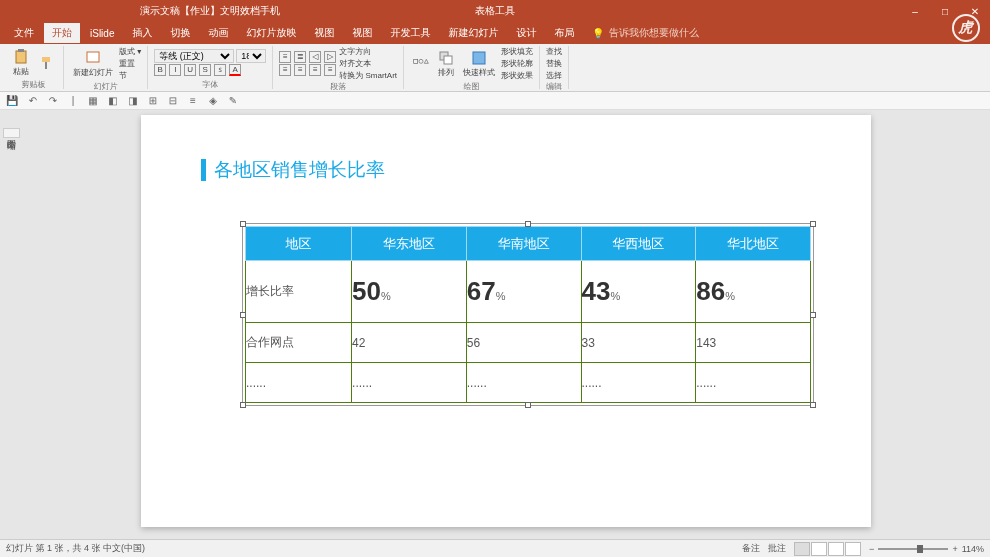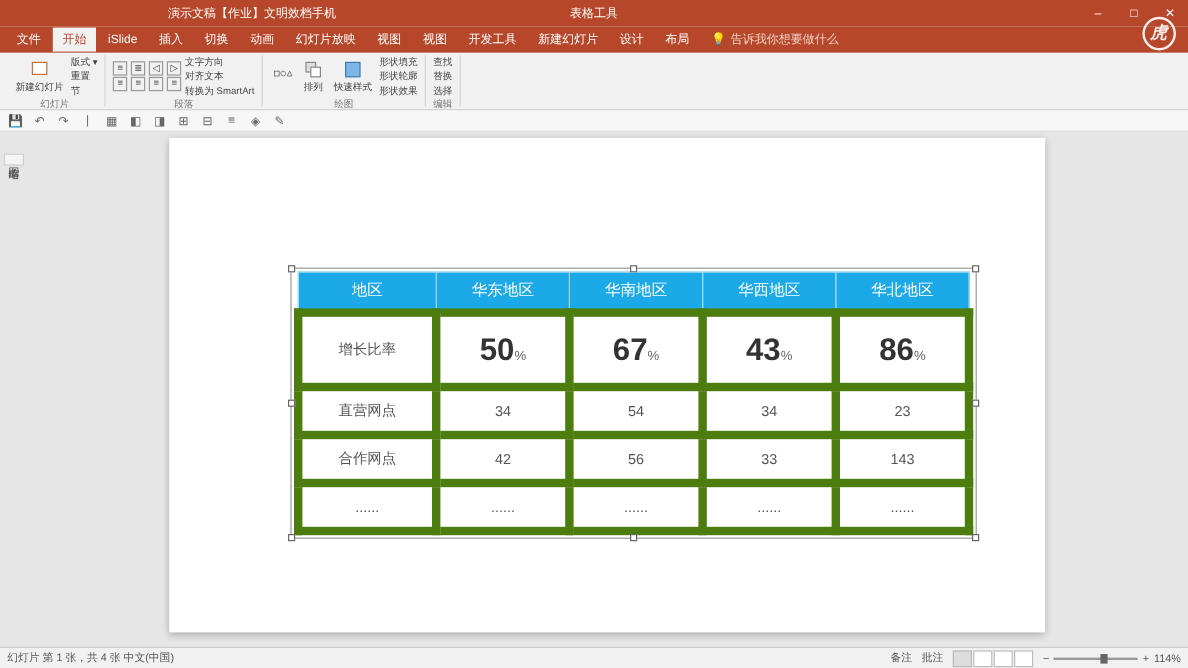--- a/index.html
+++ b/index.html
@@ -44,21 +44,21 @@
 
 .tablebox { position: absolute; top: 111px; left: 64px; right: 60px; margin-left: 40px; }
 .sel { position: absolute; inset: -3px; border: 1px solid #999; }
 .handle { position: absolute; width: 6px; height: 6px; background: #fff; border: 1px solid #666; }
 .handle.tl{top:-3px;left:-3px}.handle.tm{top:-3px;left:50%;margin-left:-3px}.handle.tr{top:-3px;right:-3px}
 .handle.ml{top:50%;left:-3px;margin-top:-3px}.handle.mr{top:50%;right:-3px;margin-top:-3px}
 .handle.bl{bottom:-3px;left:-3px}.handle.bm{bottom:-3px;left:50%;margin-left:-3px}.handle.br{bottom:-3px;right:-3px}
 
 table.data { width: 100%; border-collapse: collapse; }
 table.data th { background: #1ba9e8; color: #fff; font-weight: 400; height: 34px; font-size: 13px; border: 1px solid #9fd8f2; }
-table.data td { border: 7px solid #4d7c0f; text-align: center; height: 40px; font-size: 12px; color: #555; }
+table.data td { border: 1px solid #4d7c0f; text-align: left; height: 40px; font-size: 12px; color: #555; }
 table.data tr.big td { height: 62px; }
 .pct-big { font-size: 26px; font-weight: 600; color: #333; }
 .pct-unit { font-size: 11px; color: #666; }
 .hl { position: relative; display: inline-block; }
 .hl::before { content: ""; position: absolute; left: -10px; top: -6px; width: 42px; height: 28px; background: radial-gradient(circle, #ffe596 0%, #ffd94f 55%, rgba(255,217,79,0) 75%); border-radius: 50%; z-index: -1; }
 
 .statusbar { position: absolute; bottom: 0; left: 0; right: 0; height: 18px; background: #f1f1f1; border-top: 1px solid #ccc; display: flex; align-items: center; font-size: 9px; color: #555; padding: 3px 6px; justify-content: space-between; }
 .statusbar .right { display: flex; align-items: center; gap: 8px; }
 .viewbtns { display: flex; gap: 1px; }
 .viewbtns span { width: 16px; height: 14px; border: 1px solid #bbb; background: #fff; cursor: pointer; }
@@ -103,31 +103,68 @@
       <span>💡</span>
       <span>告诉我你想要做什么</span>
     </span>
   </div>
 
 <div class="ribbon">
   <div class="group">
     <div class="group-body">
       <div class="btn">
         <svg viewBox="0 0 16 16">
+            <rect x="3" y="2" width="10" height="12" fill="#f2c475" stroke="#a87b2d"></rect>
+            <rect x="5" y="0" width="6" height="3" fill="#888"></rect>
+          </svg>
+        <span class="small">粘贴</span>
+      </div>
+      <div class="btn">
+        <svg viewBox="0 0 16 16">
+            <rect x="4" y="2" width="8" height="5" fill="#f2c475"></rect>
+            <rect x="7" y="7" width="2" height="7" fill="#888"></rect>
+          </svg>
+      </div>
+    </div>
+    <div class="group-label">剪贴板</div>
+  </div>
+  <div class="group">
+    <div class="group-body">
+      <div class="btn">
+        <svg viewBox="0 0 16 16">
             <rect x="2" y="2" width="12" height="10" fill="#fff" stroke="#c96f3a"></rect>
           </svg>
         <span class="small">新建幻灯片</span>
       </div>
       <div class="stack">
         <span class="small">版式 ▾</span>
         <span class="small">重置</span>
         <span class="small">节</span>
       </div>
     </div>
     <div class="group-label">幻灯片</div>
+  </div>
+  <div class="group">
+    <div class="group-body">
+      <div class="stack">
+        <div style="display:flex;gap:2px">
+          <select style="width:80px"><option>等线 (正文)</option></select>
+          <select style="width:30px"><option>18</option></select>
+        </div>
+        <div class="iconrow">
+          <span>B</span>
+          <span>I</span>
+          <span>U</span>
+          <span>S</span>
+          <span>ꜱ</span>
+          <span style="border-bottom:2px solid red">A</span>
+        </div>
+      </div>
+    </div>
+    <div class="group-label">字体</div>
   </div>
   <div class="group">
     <div class="group-body">
       <div class="stack">
         <div class="iconrow">
           <span>≡</span>
           <span>≣</span>
           <span>◁</span>
           <span>▷</span>
         </div>
@@ -202,20 +239,24 @@
   <span>◈</span>
   <span>✎</span>
 </div>
 
 <div class="workspace">
   <div class="sidetab">
     <span>缩略图</span>
   </div>
   <div class="canvas-area">
     <div class="slide">
+      <div class="slide-title">
+        <div class="bar"></div>
+        <div class="txt">各地区销售增长比率</div>
+      </div>
       <div class="tablebox">
         <div class="sel">
           <div class="handle tl"></div>
           <div class="handle tm"></div>
           <div class="handle tr"></div>
           <div class="handle ml"></div>
           <div class="handle mr"></div>
           <div class="handle bl"></div>
           <div class="handle bm"></div>
           <div class="handle br"></div>
@@ -232,27 +273,20 @@
             </thead>
           <tbody>
               <tr class="big">
                 <td><span class="hl">增长比率</span></td>
                 <td><span class="pct-big">50</span><span class="pct-unit">%</span></td>
                 <td><span class="pct-big">67</span><span class="pct-unit">%</span></td>
                 <td><span class="pct-big">43</span><span class="pct-unit">%</span></td>
                 <td><span class="pct-big">86</span><span class="pct-unit">%</span></td>
               </tr>
               <tr>
-                <td>直营网点</td>
-                <td>34</td>
-                <td>54</td>
-                <td>34</td>
-                <td>23</td>
-              </tr>
-              <tr>
                 <td>合作网点</td>
                 <td>42</td>
                 <td>56</td>
                 <td>33</td>
                 <td>143</td>
               </tr>
               <tr>
                 <td>......</td>
                 <td>......</td>
                 <td>......</td>

